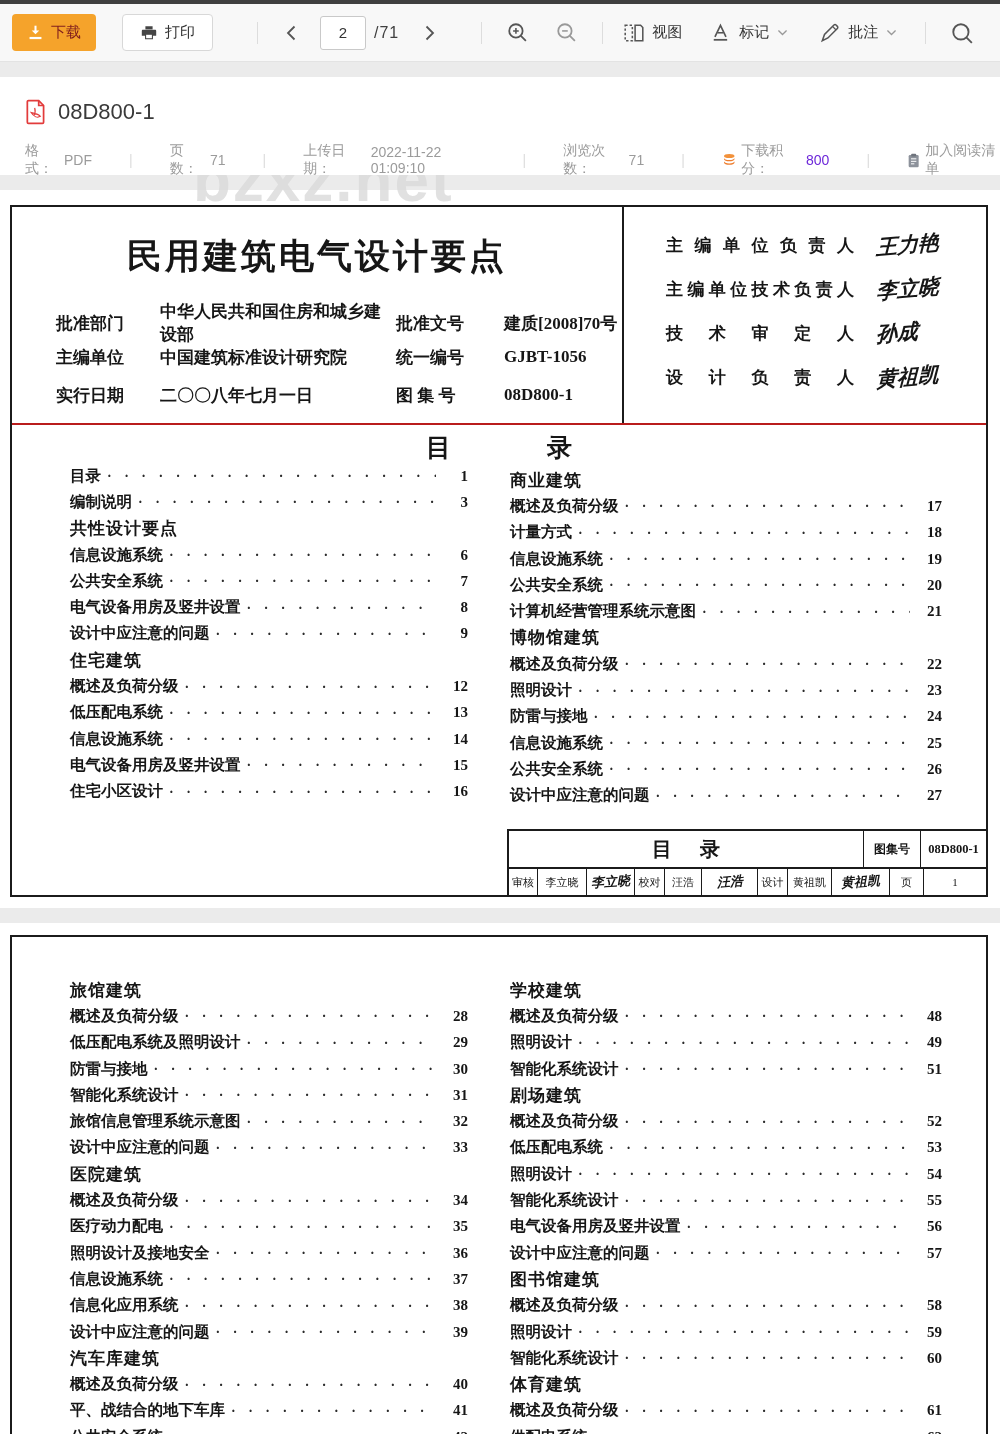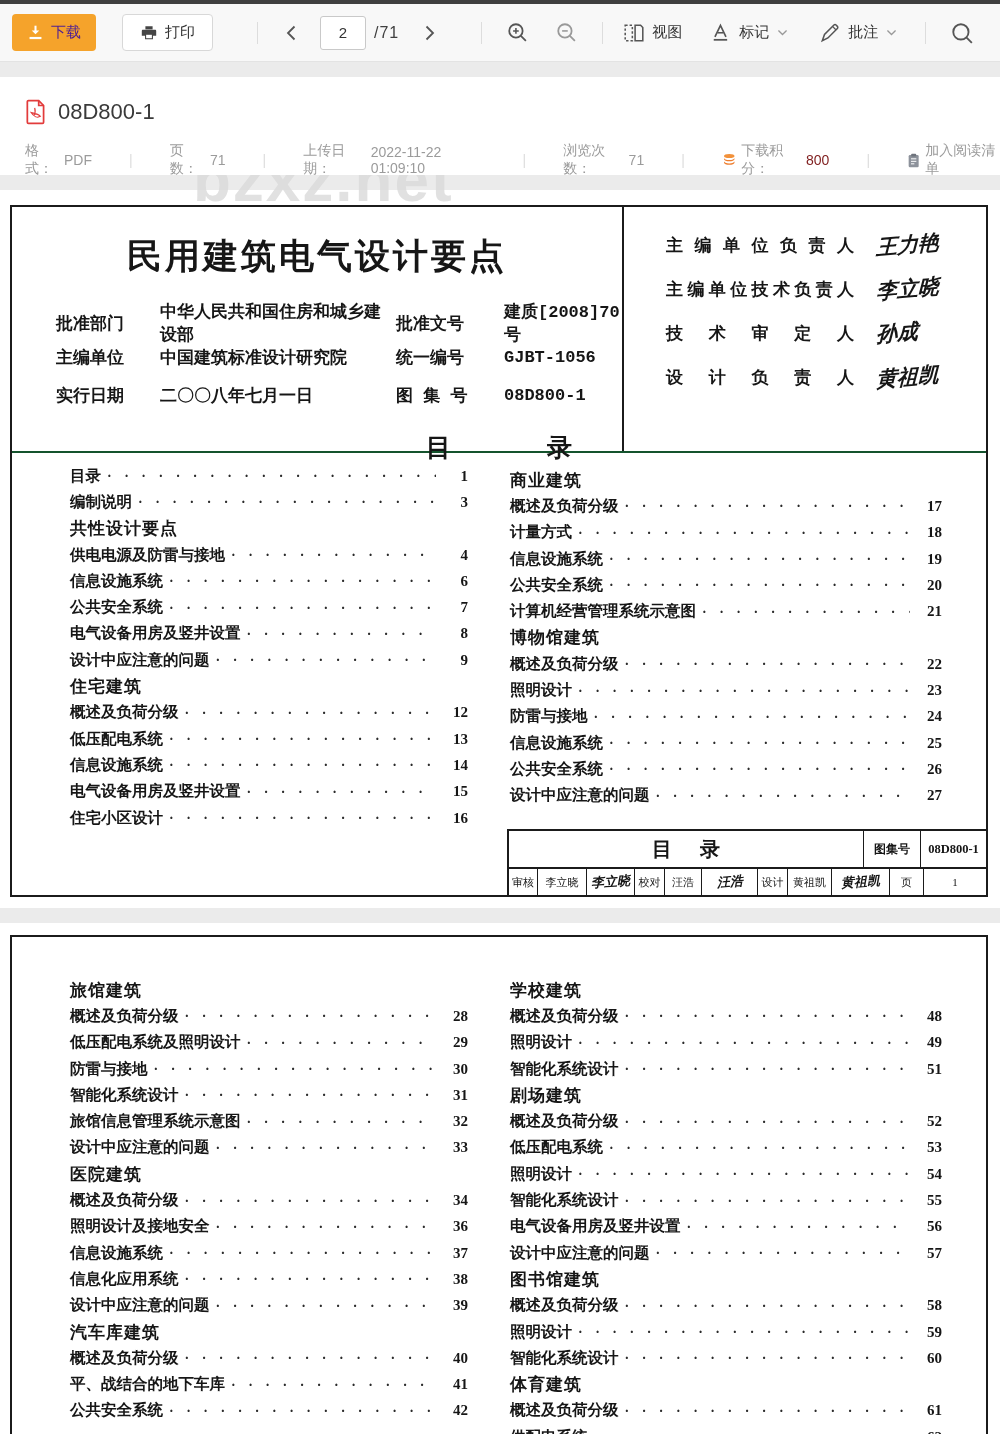--- a/index.html
+++ b/index.html
@@ -5,21 +5,21 @@
   * { margin:0; padding:0; box-sizing:border-box; }
   html,body { width:1000px; height:1434px; overflow:hidden; background:#fff;
     font-family:"Liberation Sans", sans-serif; position:relative; }
 
   
   .top-edge { position:absolute; left:0; top:0; width:1000px; height:4px; background:#3f3f3f; }
   .toolbar { position:absolute; left:0; top:4px; width:1000px; height:58px; background:#f8f8f8;
     border-bottom:1px solid #e3e3e3; display:flex; align-items:center; padding:0 22px 0 12px; }
   .btn { display:inline-flex; align-items:center; gap:7px; height:37px; border-radius:4px;
     font-size:15px; cursor:pointer; border:none; }
-  .btn-download { background:#f5a32b; color:#4c1d95; padding:0 15px; margin-right:26px; font-weight:500; }
+  .btn-download { background:#f5a32b; color:#7f1d1d; padding:0 15px; margin-right:26px; font-weight:500; }
   .btn-print { background:#fff; color:#333; border:1px solid #d8d8d8; padding:0 17px; margin-right:24px; }
   .tb-sep { width:1px; height:22px; background:#ddd; margin:0 20px; }
   .icon-btn { background:transparent; border:none; cursor:pointer; display:inline-flex;
     align-items:center; padding:4px; color:#555; }
   .page-input { width:46px; height:34px; border:1px solid #c9c9c9; border-radius:3px; text-align:center;
     font-size:15px; color:#333; margin:0 8px 0 14px; background:#fff; }
   .page-total { font-size:16px; color:#404040; margin-right:16px; letter-spacing:1px; }
   .tb-group { display:inline-flex; align-items:center; gap:7px; cursor:pointer; color:#333;
     font-size:15px; background:none; border:none; }
   .gap28 { margin-right:28px; } .gap30 { margin-right:30px; } .gap18 { margin-right:18px; }
@@ -27,31 +27,31 @@
 
   
   .strip { position:absolute; left:0; width:1000px; height:15px; background:#ebebeb; z-index:0; }
   .strip1 { top:62px; } .strip2 { top:175px; } .strip3 { top:908px; }
   .doc-info { position:absolute; left:0; top:77px; width:1000px; height:98px; background:#fff; z-index:2; }
   .doc-title-row { display:flex; align-items:center; gap:11px; padding:22px 0 0 25px; }
   .doc-title { font-size:22px; color:#3a3a3a; font-weight:400; }
   .meta-row { display:flex; align-items:center; padding:17px 0 0 25px; font-size:14px; color:#9b9b9b;gap:24px; }
   .meta-item { display:inline-flex; align-items:center; gap:5px; }
   .meta-sep { color:#ddd; margin:0 13px; }
-  .meta-red { color:#7f1d1d; }
+  .meta-red { color:#6d28d9; }
   .watermark { position:absolute; left:193px; top:142px; font-size:62px; font-weight:800;
     color:#dadada; opacity:.8; letter-spacing:2px; z-index:1; line-height:1; pointer-events:none;margin-top:7px; }
 
   
   .page { position:absolute; left:10px; width:978px; background:#fff; border:2px solid #1b1b1b;
     z-index:2; font-family:"Liberation Serif","DejaVu Serif",serif; color:#161616; }
   .page1 { top:205px; height:692px; }
   .page2 { top:935px; height:560px; }
 
-  .p1-header { position:absolute; left:0; top:0; right:0; height:246px; border-bottom:2px solid #14532d;font-family:Liberation Mono, monospace; }
+  .p1-header { position:absolute; left:0; top:0; right:0; height:218px; border-bottom:2px solid #b91c1c; }
   .p1-left { position:absolute; left:0; top:0; width:612px; height:100%; border-right:2px solid #1b1b1b; }
   .p1-doc-title { text-align:center; margin-top:26px; font-size:35px; font-weight:700; letter-spacing:3px; }
   .info-rows { margin:20px 0 0 44px; }
   .info-row { display:grid; grid-template-columns:96px 228px 100px 1fr; column-gap:8px;
     font-size:17px; font-weight:700; height:38px; align-items:center; }
   .p1-right { position:absolute; left:614px; top:0; right:0; height:100%; padding:16px 0 0 40px; }
   .signer-row { height:44px; display:flex; align-items:center; font-size:17px; font-weight:700; }
   .signer-role { display:inline-block; width:188px; text-align:justify; text-align-last:justify; }
   .sig { font-style:italic; font-weight:700; transform:rotate(-5deg) skewX(-6deg); display:inline-block;
     margin-left:22px; font-size:21px; }
@@ -285,25 +285,20 @@
           <span class="toc-dots"></span>
           <span class="toc-page">1</span>
         </div>
         <div class="toc-row toc-item">
           <span class="toc-text">编制说明</span>
           <span class="toc-dots"></span>
           <span class="toc-page">3</span>
         </div>
         <div class="toc-row toc-section">共性设计要点</div>
         <div class="toc-row toc-item">
-          <span class="toc-text">供电电源及防雷与接地</span>
-          <span class="toc-dots"></span>
-          <span class="toc-page">4</span>
-        </div>
-        <div class="toc-row toc-item">
           <span class="toc-text">信息设施系统</span>
           <span class="toc-dots"></span>
           <span class="toc-page">6</span>
         </div>
         <div class="toc-row toc-item">
           <span class="toc-text">公共安全系统</span>
           <span class="toc-dots"></span>
           <span class="toc-page">7</span>
         </div>
         <div class="toc-row toc-item">
@@ -467,20 +462,25 @@
         <span class="toc-dots"></span>
         <span class="toc-page">33</span>
       </div>
       <div class="toc-row toc-section">医院建筑</div>
       <div class="toc-row toc-item">
         <span class="toc-text">概述及负荷分级</span>
         <span class="toc-dots"></span>
         <span class="toc-page">34</span>
       </div>
       <div class="toc-row toc-item">
+        <span class="toc-text">医疗动力配电</span>
+        <span class="toc-dots"></span>
+        <span class="toc-page">35</span>
+      </div>
+      <div class="toc-row toc-item">
         <span class="toc-text">照明设计及接地安全</span>
         <span class="toc-dots"></span>
         <span class="toc-page">36</span>
       </div>
       <div class="toc-row toc-item">
         <span class="toc-text">信息设施系统</span>
         <span class="toc-dots"></span>
         <span class="toc-page">37</span>
       </div>
       <div class="toc-row toc-item">

